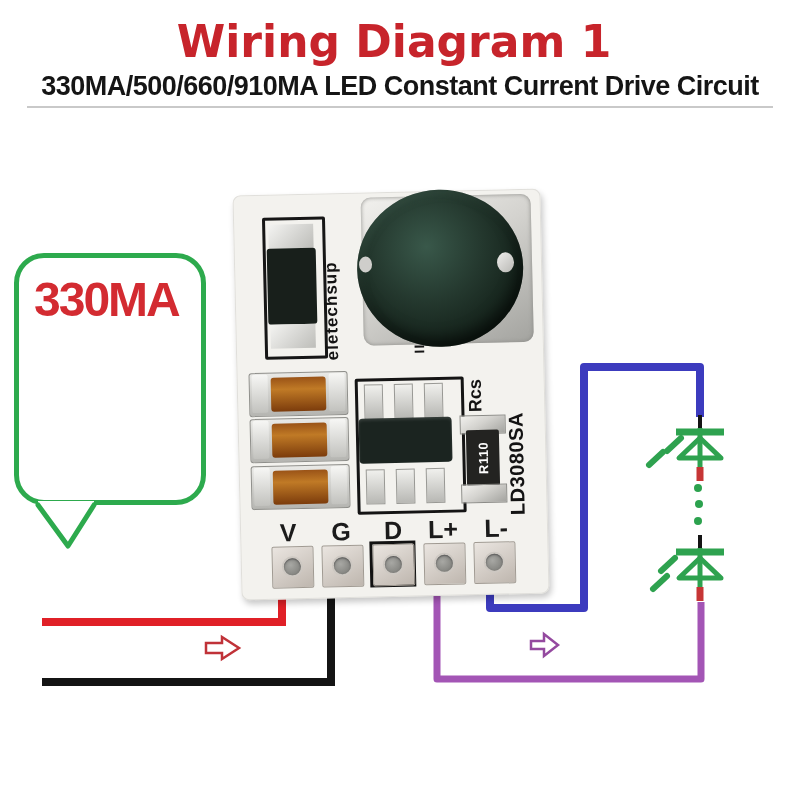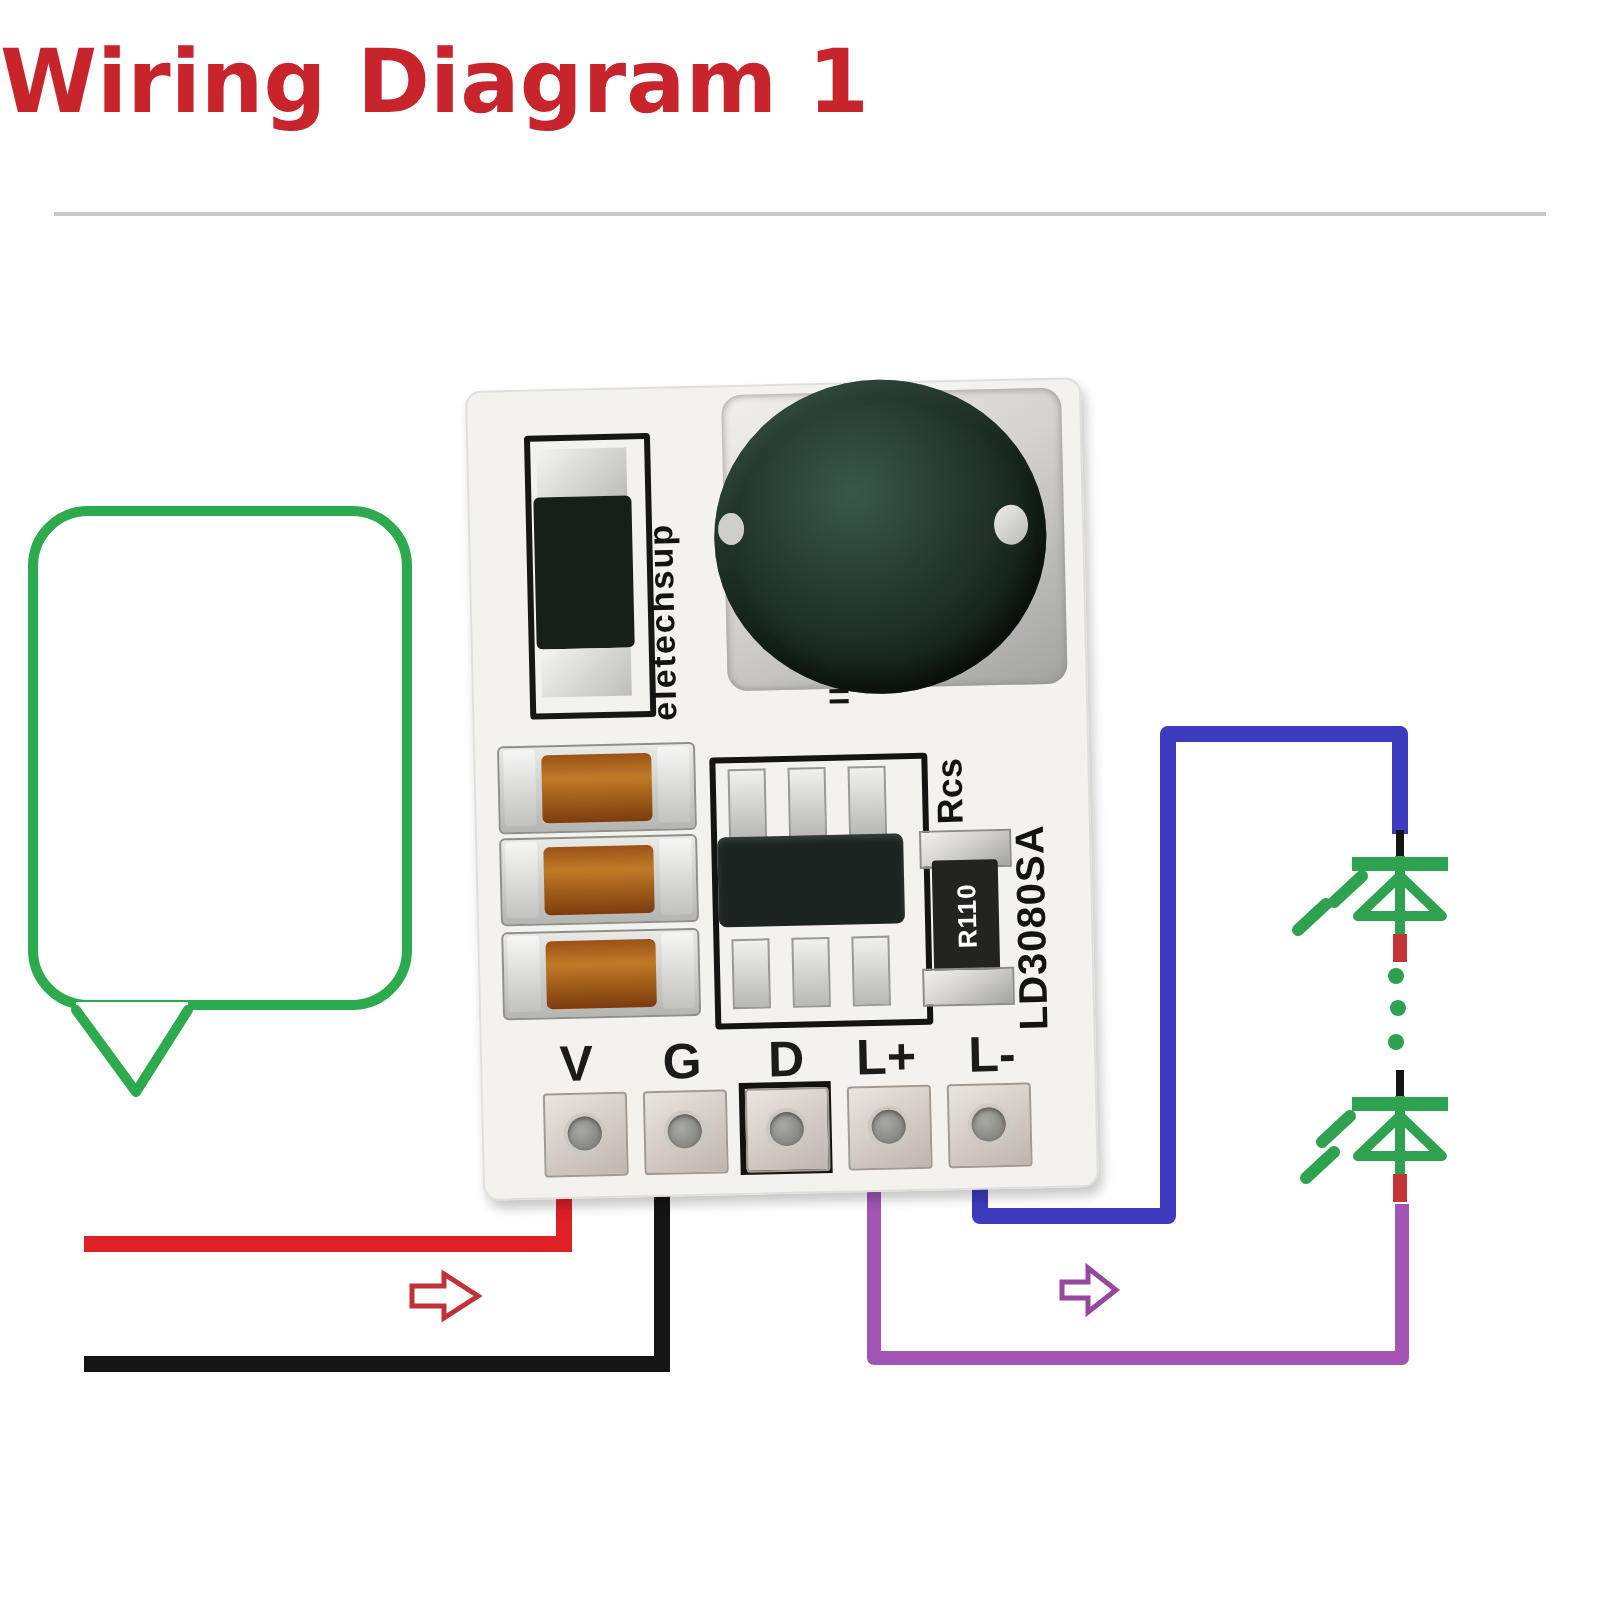--- a/index.html
+++ b/index.html
@@ -1,22 +1,22 @@
 <!DOCTYPE html>
 <html><head>
 <meta charset="utf-8">
 <style>
   html,body{margin:0;padding:0;background:#fff;}
   .stage{position:relative;width:800px;height:800px;background:#ffffff;overflow:hidden;
          font-family:"Liberation Sans",sans-serif;}
   .abs{position:absolute;}
 
   
-  .title{top:16px;left:0;width:744px;text-align:left;
-         font:bold 44px "DejaVu Sans",sans-serif;color:#c7242b;}
+  .title{top:16px;left:0;width:744px;text-align:center;
+         font:bold 44px "DejaVu Sans",sans-serif;color:#c7242b;padding-left:22px;}
   .subtitle{top:71px;left:0;width:800px;text-align:center;white-space:nowrap;
             font:bold 27px "Liberation Sans",sans-serif;letter-spacing:-0.5px;color:#151515;}
   .divider{top:106px;left:27px;width:746px;height:2px;background:#c9c9c9;}
 
   
   .bubble{left:14px;top:253px;width:192px;height:252px;border:5px solid #2daa4d;
           border-radius:30px;background:#fff;z-index:5;box-sizing:border-box;}
   .bubble-tail{left:28px;top:501px;z-index:6;}
   .bubble-line{left:34px;width:160px;height:52px;z-index:7;
                font:bold 48px "Liberation Sans",sans-serif;letter-spacing:-2px;color:#d32b31;}
@@ -69,20 +69,21 @@
   
   .dc-label{left:42px;top:631px;font:bold 27px "Liberation Sans",sans-serif;color:#cf2630;letter-spacing:-0.5px;z-index:4;}
   .wires{left:0;top:0;z-index:1;}
 </style>
 </head>
 <body>
 
 <div class="stage">
 
   <div class="abs title">Wiring Diagram 1</div>
+  <div class="abs subtitle">330MA/500/660/910MA LED Constant Current Drive Circuit</div>
   <div class="abs divider"></div>
 
   <svg class="abs wires" width="800" height="800" viewBox="0 0 800 800">
 
     <path d="M42,622 H282 V585" fill="none" stroke="#e02027" stroke-width="8"></path>
     <path d="M42,682 H331 V585" fill="none" stroke="#141414" stroke-width="8"></path>
 
     <path d="M490,585 V608 H584 V367 H700 V417" fill="none" stroke="#3c3bbe" stroke-width="8" stroke-linejoin="round"></path>
     <path d="M437,585 V679 H701 V602" fill="none" stroke="#a355b5" stroke-width="7" stroke-linejoin="round"></path>
 
@@ -112,20 +113,21 @@
 
     <polygon points="206,643 222,643 222,637 239,648 222,659 222,653 206,653" fill="#ffffff" stroke="#c03238" stroke-width="2.5"></polygon>
     <polygon points="531,641 544,641 544,634 558,645 544,656 544,649 531,649" fill="#ffffff" stroke="#94499f" stroke-width="2.5"></polygon>
   </svg>
 
   <div class="abs bubble"></div>
   <svg class="abs bubble-tail" width="80" height="55" viewBox="0 0 80 55">
     <path d="M10,-6 L10,4 L40,45 L66,4 L66,-6 Z" fill="#ffffff" stroke="none"></path>
     <path d="M10,4 L40,45 L66,4" fill="none" stroke="#2daa4d" stroke-width="5" stroke-linecap="round" stroke-linejoin="round"></path>
   </svg>
+  <div class="abs bubble-line" style="top:272px">330MA</div>
 
   <div class="abs board">
     <div class="abs diode-box">
       <div class="diode-pad" style="top:4px"></div>
       <div class="diode-body"></div>
       <div class="diode-pad" style="top:104px"></div>
     </div>
     <div class="abs brand vtext">eletechsup</div>
 
     <div class="abs coil-base silver"></div>

